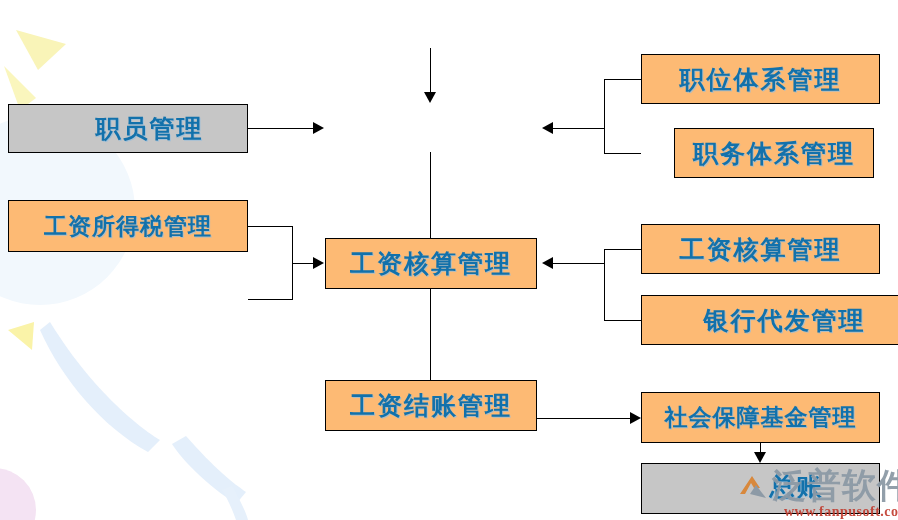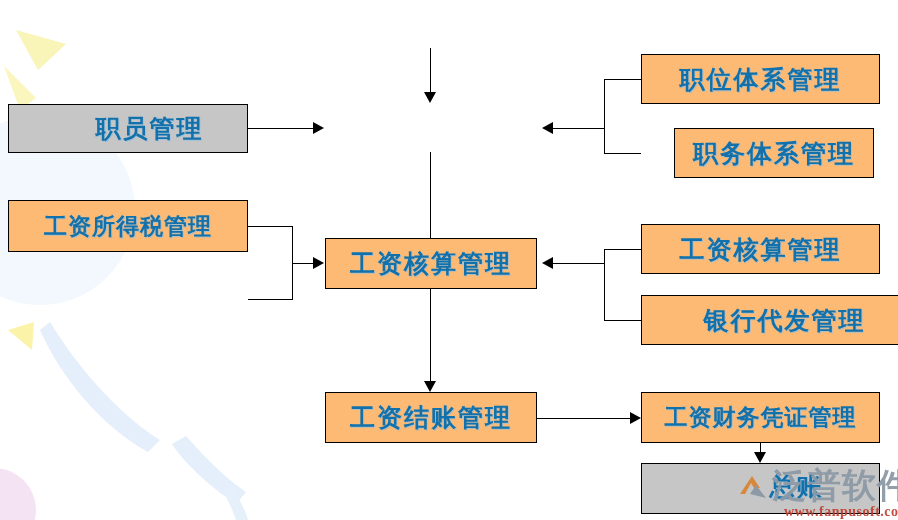--- a/index.html
+++ b/index.html
@@ -205,26 +205,26 @@
   </div>
 
   <div class="node" style="left:641px; top:224px; width:239px; height:50px;">
     <span class="label">工资核算管理</span>
   </div>
 
   <div class="node" style="left:641px; top:295px; width:287px; height:50px;">
     <span class="label">银行代发管理</span>
   </div>
 
-  <div class="node" style="left:325px; top:392px; width:212px; height:51px;">
+  <div class="node" style="left:325px; top:380px; width:212px; height:51px;">
     <span class="label">工资结账管理</span>
   </div>
 
   <div class="node small-label" style="left:641px; top:392px; width:239px; height:51px;">
-    <span class="label">工资财务凭证管理</span>
+    <span class="label">社会保障基金管理</span>
   </div>
 
   <div class="node gray ledger" style="left:641px; top:463px; width:239px; height:51px;">
     <span class="label">总账</span>
   </div>
 
   <div class="watermark" style="left:772px; top:468px;">
     <svg class="wm-mark" viewBox="0 0 30 26">
       <path d="M2,20 L14,2 L22,14 L16,14 L13,9 L7,20 Z" fill="#d8883c"></path>
       <path d="M12,20 L18,11 L28,24 Z" fill="#8d9aa6"></path>

